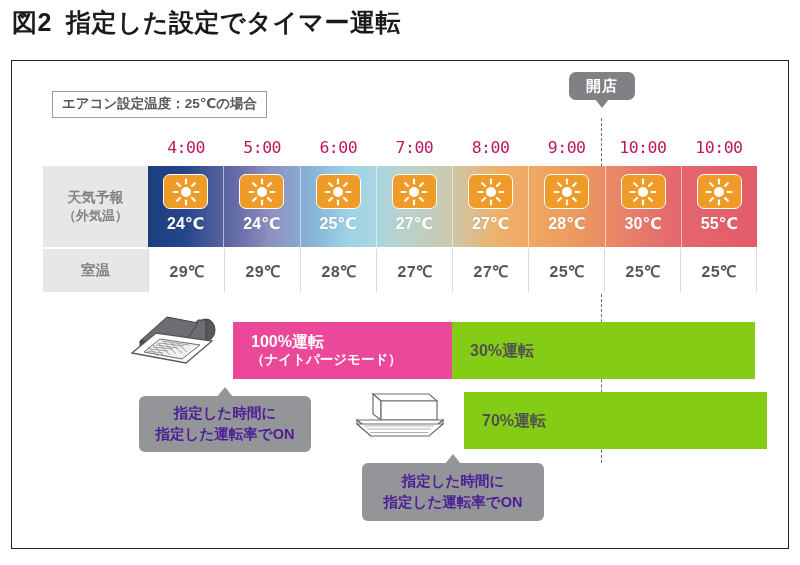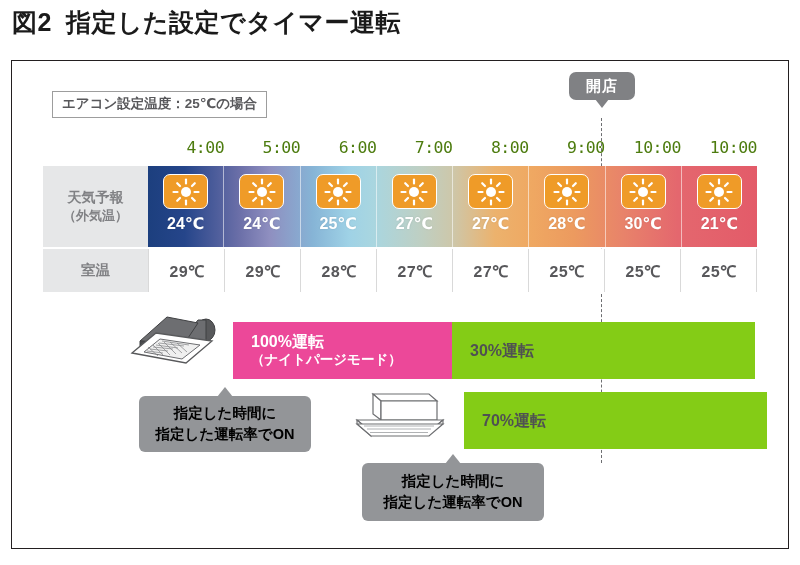--- a/index.html
+++ b/index.html
@@ -81,24 +81,24 @@
 
   
   .time-axis {
     position: absolute;
     left: 148px; top: 134px;
     width: 609px; height: 28px;
     display: flex;
   }
   .time-cell {
     flex: 1 1 0;
-    text-align: right;
+    text-align: center;
     font-family: "DejaVu Sans Mono", "Liberation Mono", monospace;
     font-size: 16.5px;
-    color: #4d7c0f;
+    color: #be185d;
     letter-spacing: -0.5px;
     line-height: 28px;
   }
 
   
   .tbl { position: absolute; left: 43px; top: 166px; width: 714px; }
 
   .row-weather { position: relative; display: flex; height: 81px; }
   .row-room    { position: relative; display: flex; height: 43px; margin-top: 2px; }
 
@@ -197,21 +197,21 @@
   
   .device { position: absolute; }
   #fan-icon { left: 126px; top: 311px; }
   #ac-icon  { left: 351px; top: 388px; }
 
   
   .callout {
     position: absolute;
     background: #939598;
     border-radius: 6px;
-    color: #000000;
+    color: #4c1d95;
     font-size: 14.5px;
     font-weight: bold;
     text-align: center;
     line-height: 1.45;
     display: flex; flex-direction: column;
     align-items: center; justify-content: center;
   }
   .callout::before {
     content: "";
     position: absolute;
@@ -405,21 +405,21 @@
                   <line x1="14" y1="22.5" x2="14" y2="26.5"></line>
                 <line x1="1.5" y1="14" x2="5.5" y2="14"></line>
                   <line x1="22.5" y1="14" x2="26.5" y2="14"></line>
                 <line x1="5.2" y1="5.2" x2="8" y2="8"></line>
                   <line x1="20" y1="20" x2="22.8" y2="22.8"></line>
                 <line x1="22.8" y1="5.2" x2="20" y2="8"></line>
                   <line x1="8" y1="20" x2="5.2" y2="22.8"></line>
               </g>
             </svg>
           </div>
-          <div class="wtemp">21℃</div>
+          <div class="wtemp">55℃</div>
         </div>
 
       </div>
     </div>
 
     <div class="row-room">
       <div class="rowlabel">室温</div>
       <div class="room-strip">
         <div class="rcell">29℃</div>
         <div class="rcell">29℃</div>

